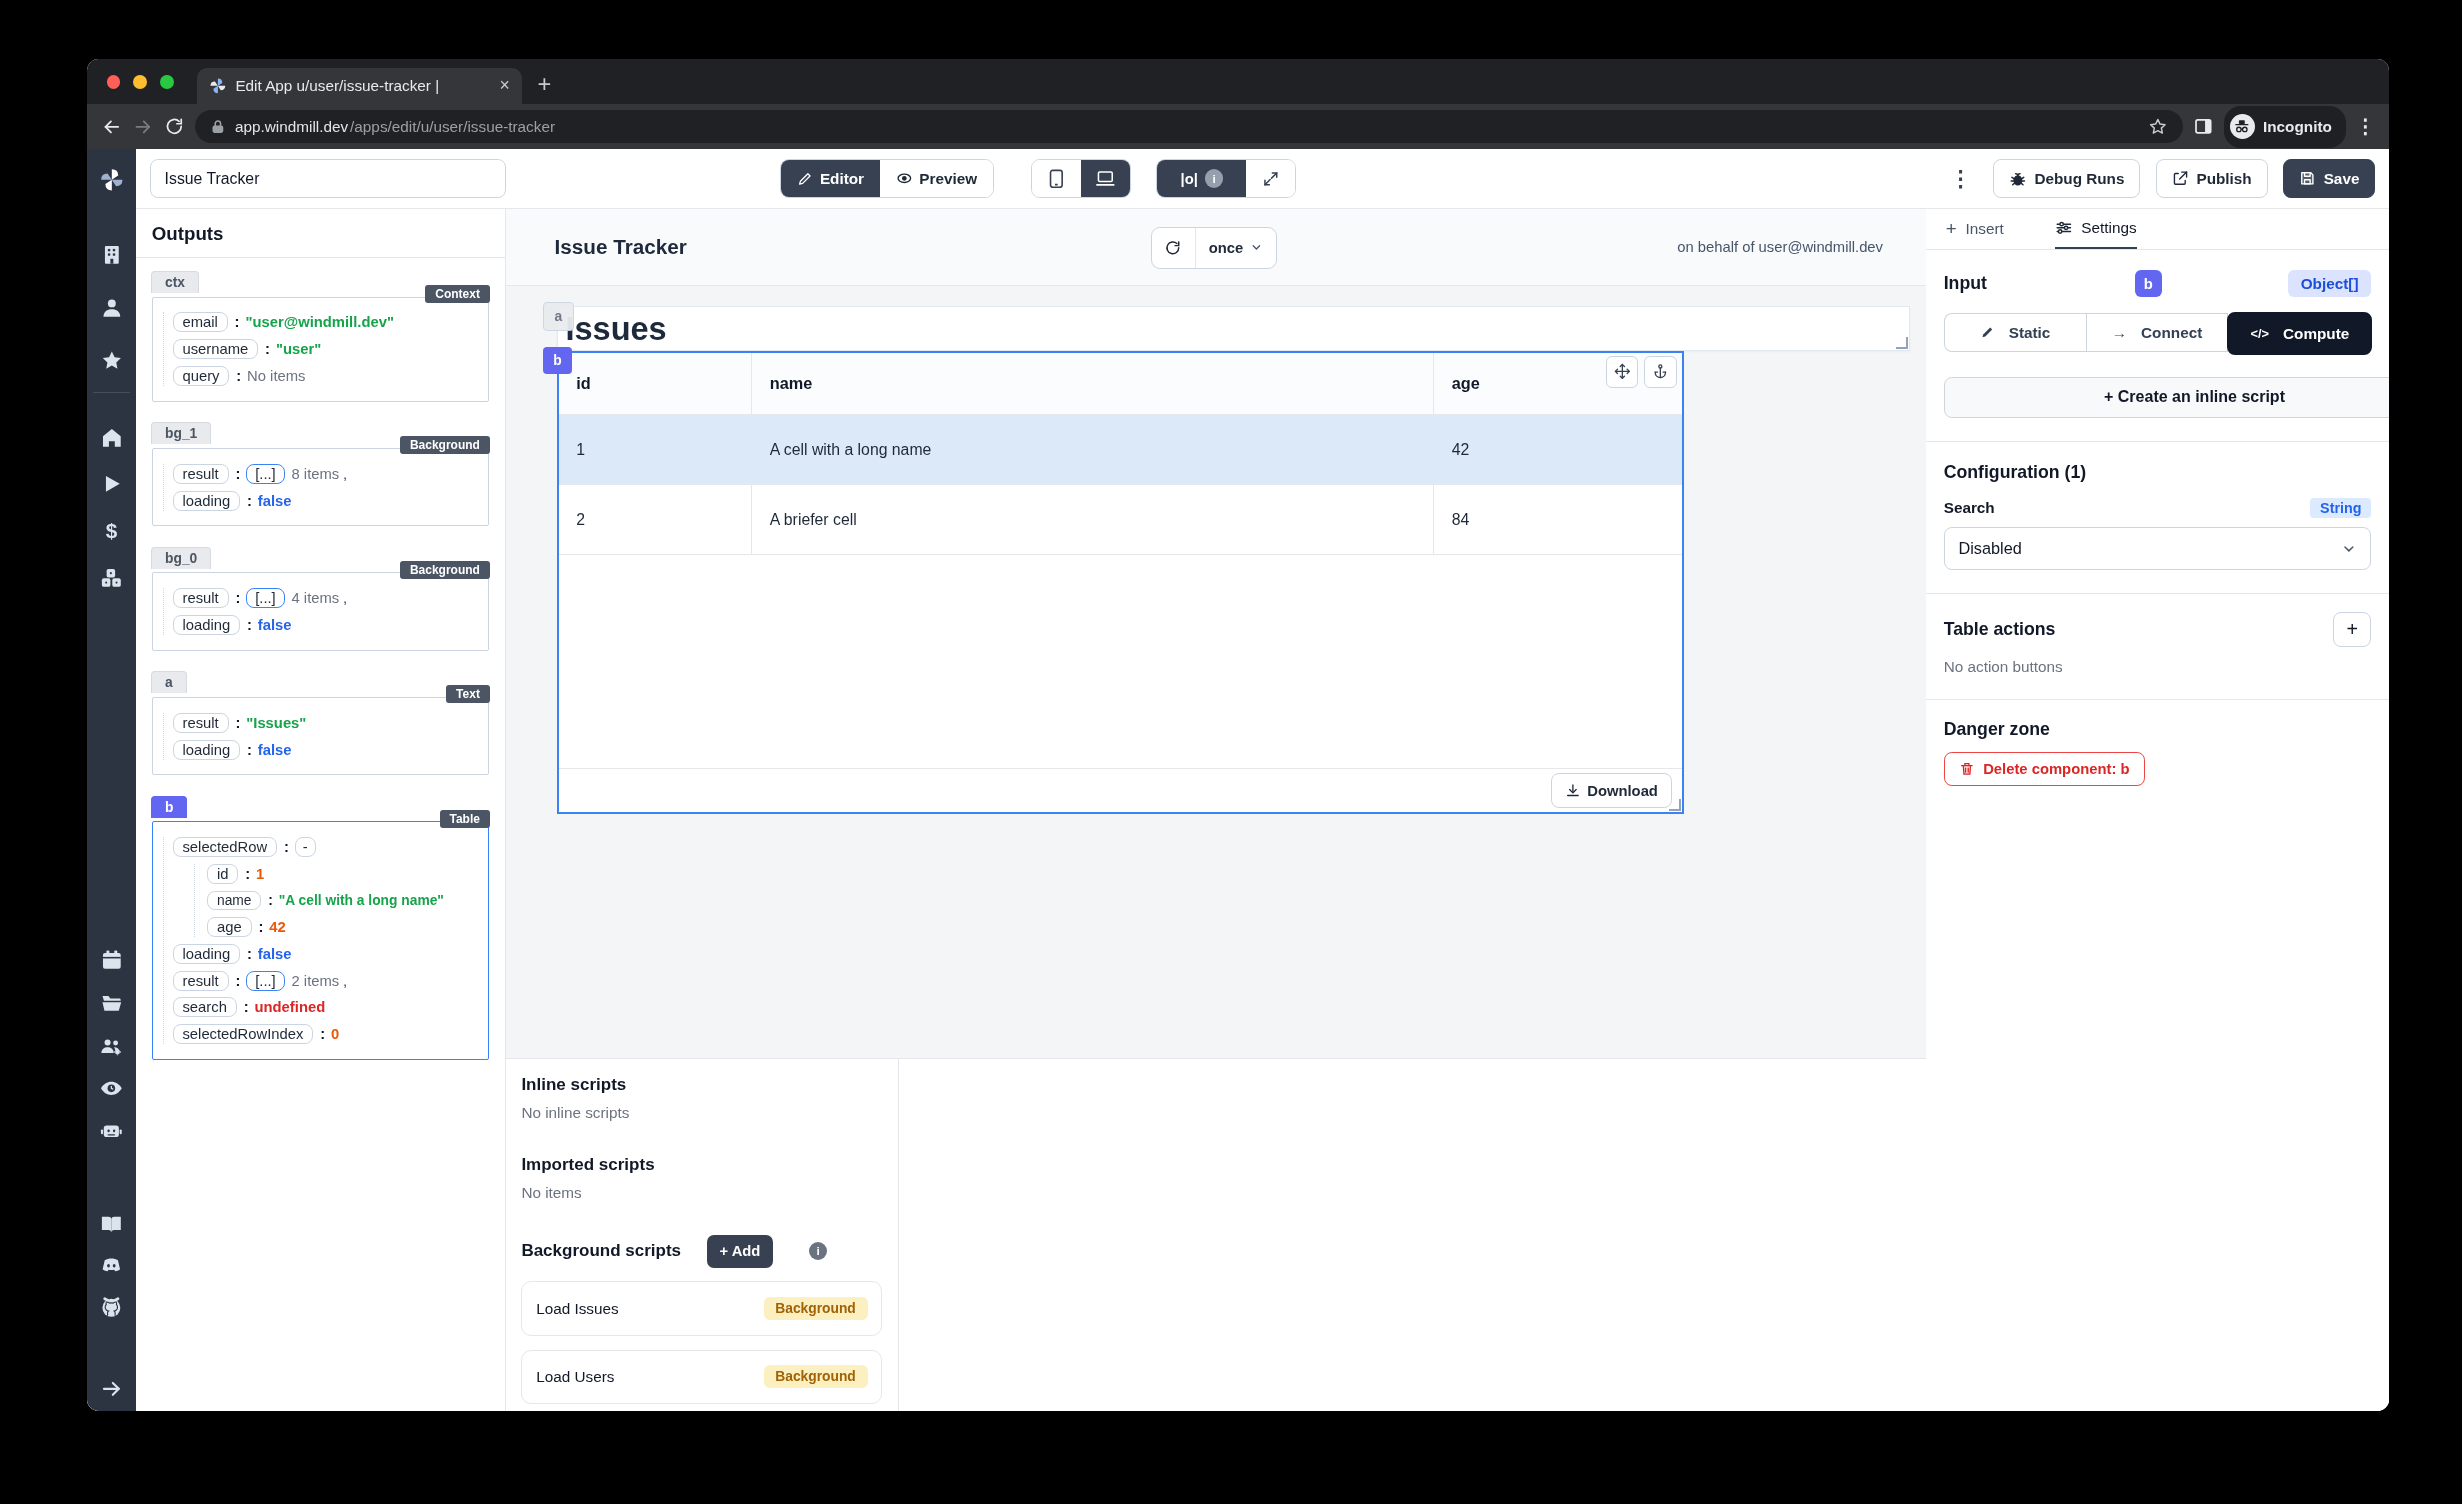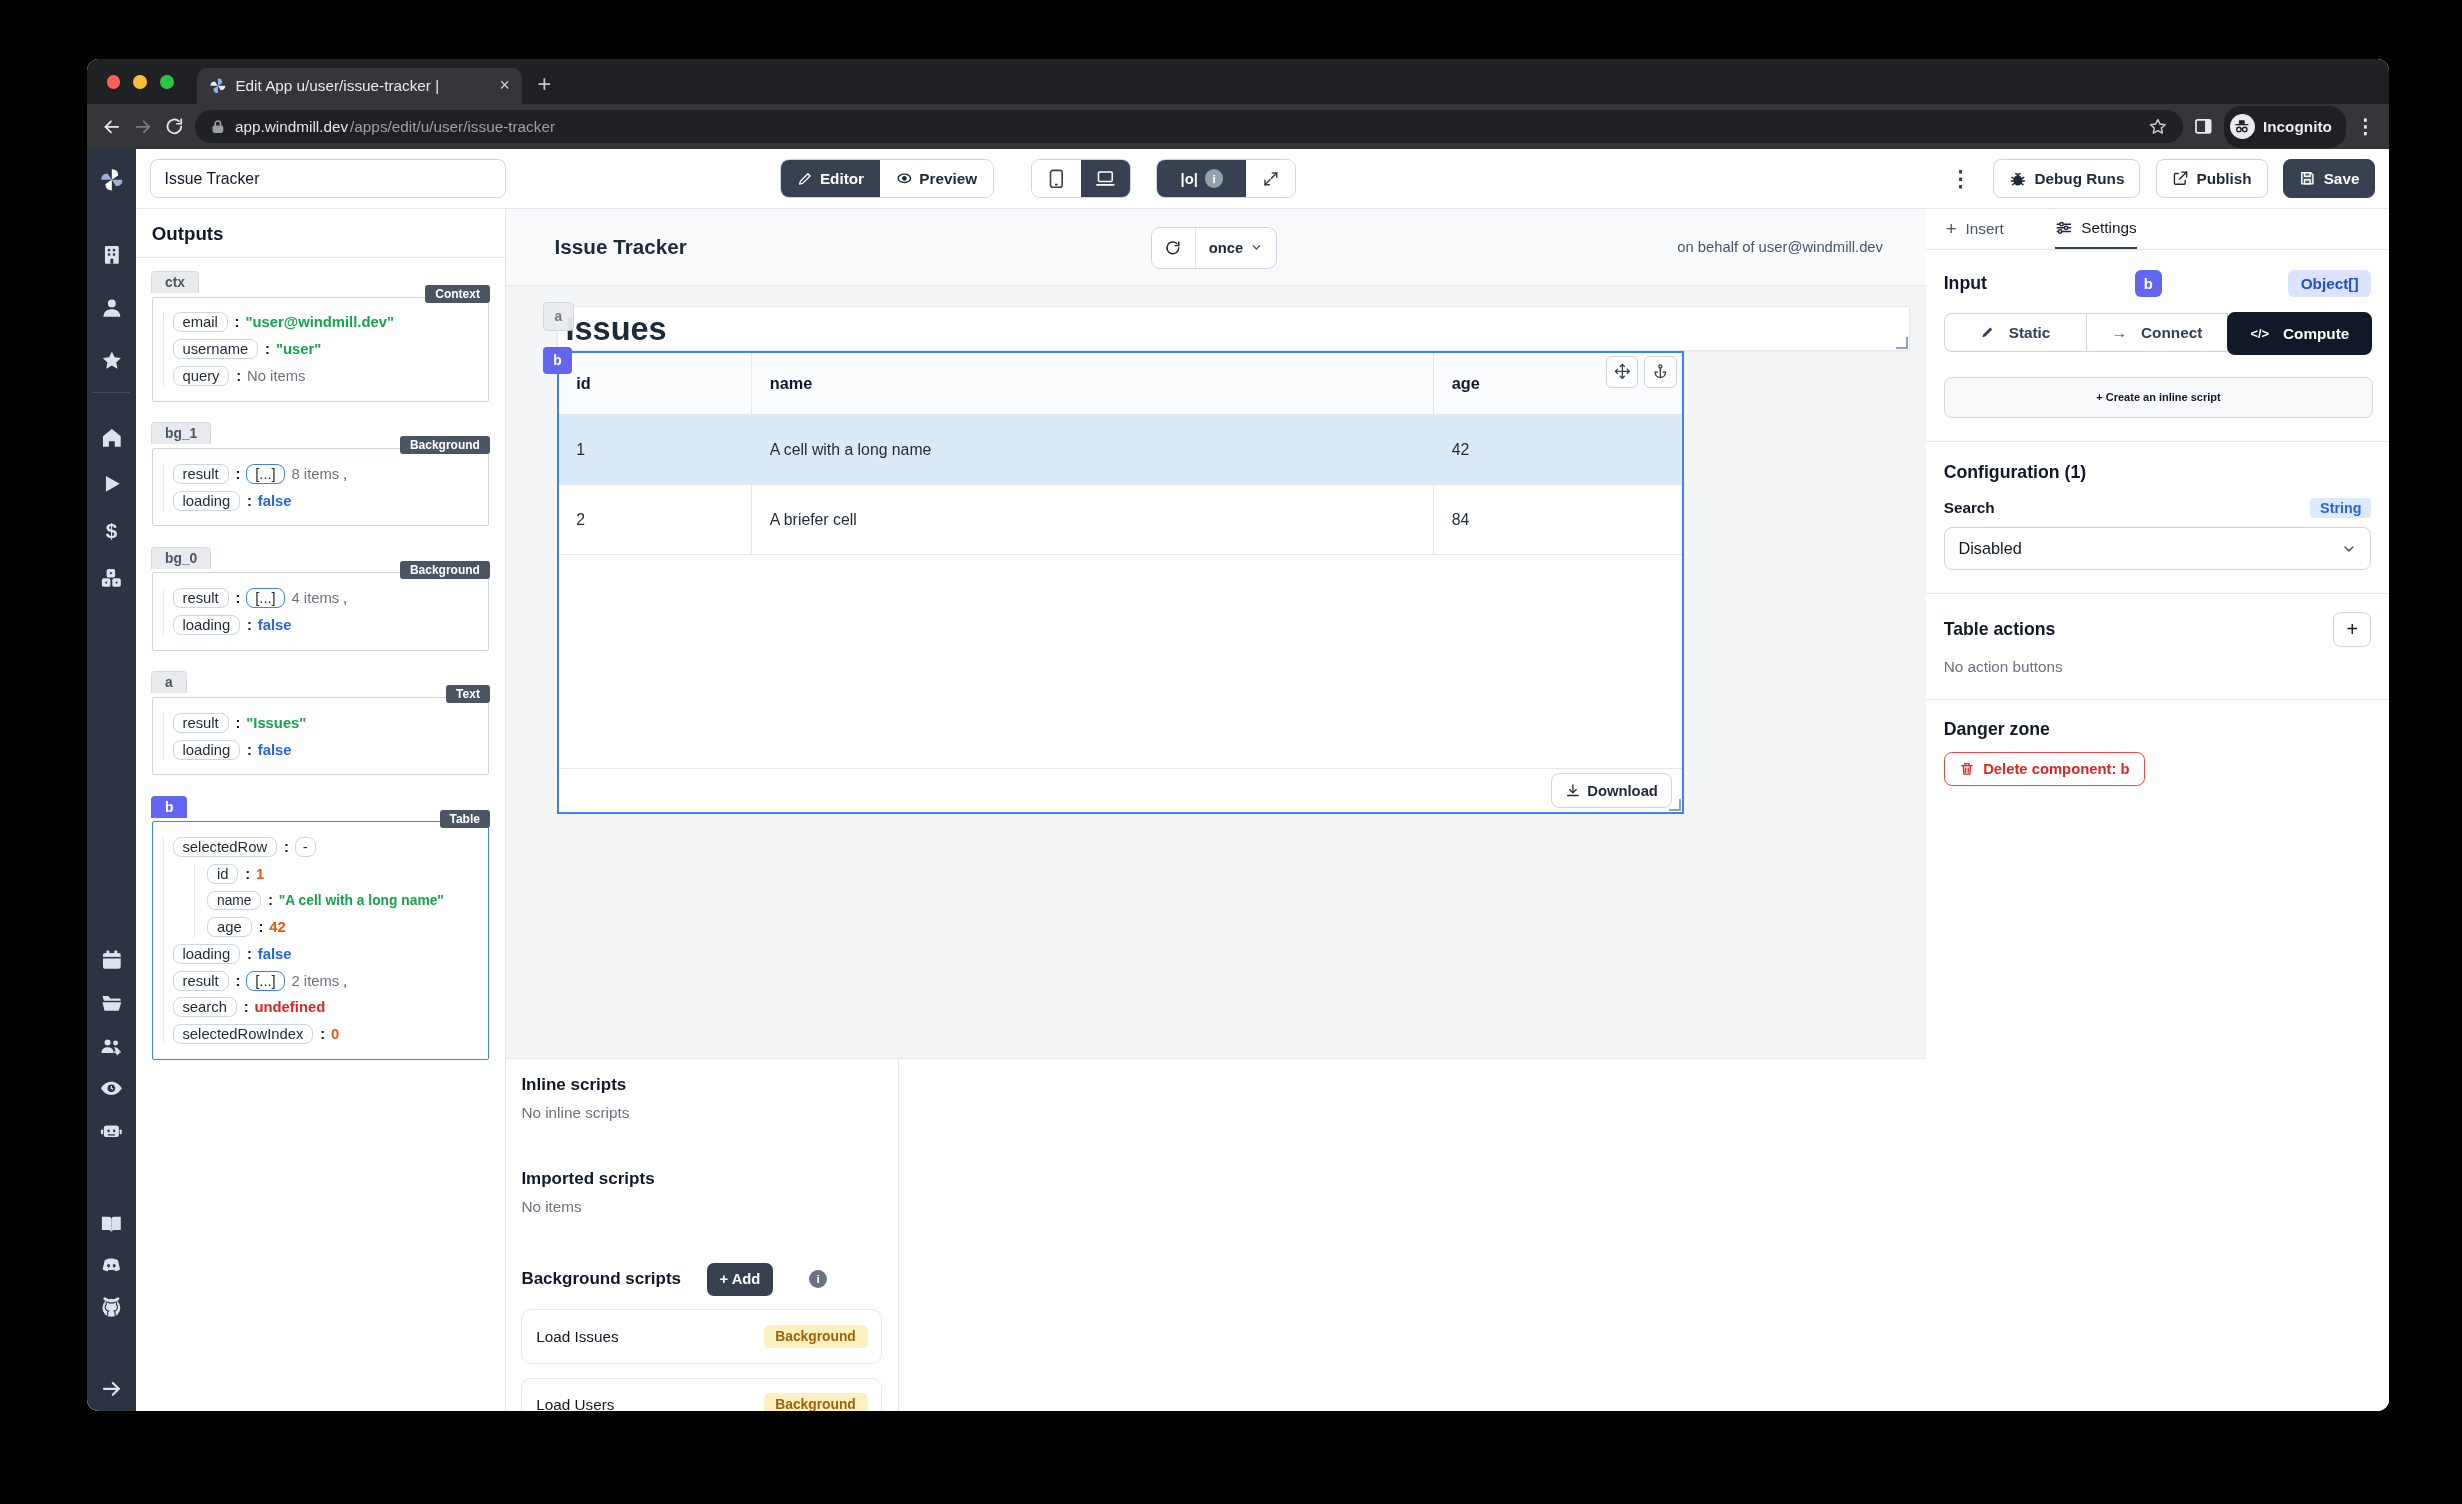--- a/index.html
+++ b/index.html
@@ -85,21 +85,21 @@
   .dtable th{height:59px;text-align:left;padding-left:17.7px;font-size:16.3px;font-weight:700;color:#111827;background:#fbfcfe;border-bottom:1px solid #e5e7eb;border-right:1px solid #e5e7eb;}
   .dtable th:last-child,.dtable td:last-child{border-right:none;}
   .dtable td{height:67px;padding-left:17.7px;font-size:15.8px;color:#1f2937;border-bottom:1px solid #e5e7eb;border-right:1px solid #e5e7eb;}
   .rowsel td{background:#dbe9f9;}
   .tfooter{margin-top:auto;border-top:1px solid #e5e7eb;height:43px;display:flex;align-items:center;justify-content:flex-end;padding:0 9.9px;}
   .dlbtn{height:32.5px;display:flex;align-items:center;gap:6.9px;border:1px solid #cbd5e1;border-radius:7.9px;background:#fff;padding:0 12.8px;font-size:14.8px;font-weight:600;color:#1f2937;}
   .bottompanel{flex:1;display:flex;min-height:0;background:#fff;}
   .scriptscol{width:361px;flex:none;border-right:1px solid #e5e7eb;padding:15.8px 15.8px;}
   .sp-h{font-size:17px;font-weight:800;color:#111827;}
   .sp-empty{font-size:15.3px;color:#6b7280;margin-top:8.9px;}
-  .sp-gap{margin-top:47px;}
+  .sp-gap{margin-top:33px;}
   .bgrow{display:flex;align-items:center;gap:13.8px;}
   .addbtn{height:33px;display:flex;align-items:center;gap:3.9px;background:#374151;color:#fff;font-size:14.8px;font-weight:700;border-radius:6.9px;padding:0 12.8px;margin-left:11.8px;}
   .infodot{width:18.7px;height:18.7px;border-radius:50%;background:#6b7280;color:#fff;font-size:11.8px;font-weight:700;display:flex;align-items:center;justify-content:center;margin-left:21.7px;}
   .scard{border:1px solid #e5e7eb;border-radius:9.9px;margin-top:13.8px;padding:14.8px 13.8px;display:flex;align-items:center;}
   .scard-name{font-size:15.3px;color:#111827;}
   .ybadge{margin-left:auto;background:#fdf0c0;color:#a16207;font-size:13.8px;font-weight:700;border-radius:5.9px;padding:3.9px 11.8px;}
   
   .settings{width:463px;flex:none;background:#fff;display:flex;flex-direction:column;}
   .stabs{height:40px;border-bottom:1px solid #e5e7eb;display:flex;align-items:stretch;padding-left:19.7px;gap:51px;flex:none;}
   .stab{display:flex;align-items:center;gap:8.9px;font-size:15.3px;color:#475569;}
@@ -107,21 +107,21 @@
   .sbody{padding:15.8px 17.7px;overflow:hidden;}
   .inputrow{display:flex;align-items:center;margin-top:3.9px;}
   .sec-h{font-size:17.7px;font-weight:800;color:#111827;}
   .bchip{width:26.6px;height:26.6px;background:#6366f1;color:#fff;border-radius:5.9px;font-size:14.8px;font-weight:700;display:flex;align-items:center;justify-content:center;margin-left:148px;}
   .objbadge{margin-left:auto;background:#dbe3fe;color:#1d4ed8;font-size:15.3px;font-weight:700;border-radius:5.9px;padding:4.9px 12.8px;}
   .seg3{display:flex;margin-top:15.8px;border-radius:7.9px;}
   .seg3 .s3{flex:1;height:37px;display:flex;align-items:center;justify-content:center;gap:14px;font-size:15.3px;font-weight:600;color:#334155;background:#fff;border:1px solid #cbd5e1;}
   .seg3 .s3:first-child{border-radius:7.9px 0 0 7.9px;border-right:none;}
   .seg3 .s3:last-child{border-radius:7.9px;}
   .seg3 .s3.dark{background:#111827;border:2px solid #111827;color:#fff;height:39px;margin:-1px;}
-  .wbtn{width:100%;height:39px;margin-top:14.8px;display:flex;align-items:center;justify-content:center;gap:8.9px;border-radius:7.9px;font-size:11px;font-weight:600;}
+  .wbtn{width:100%;height:39px;margin-top:14.8px;display:flex;align-items:center;justify-content:center;gap:8.9px;border-radius:7.9px;font-size:16px;font-weight:600;padding-left:36px;}
   .wbtn.lt{background:#f8f9fb;border:1px solid #d1d5db;color:#111827;margin-top:22.7px;}
   .wbtn.slate{background:#5f7a9e;border:1px solid #5f7a9e;color:#fff;}
   .sdivider{border:none;border-top:1px solid #e5e7eb;margin:22.7px -17.7px 0 -17.7px;}
   .srow{display:flex;align-items:center;margin-top:14.8px;}
   .lbl-b{font-size:15.3px;font-weight:700;color:#111827;}
   .strbadge{margin-left:auto;background:#dbeafe;color:#2563eb;font-size:14.3px;font-weight:700;border-radius:3.9px;padding:2px 9.9px;}
   .selbox{margin-top:8.9px;height:41px;border:1px solid #cbd5e1;border-radius:7.9px;display:flex;align-items:center;padding:0 13.8px;font-size:16.3px;color:#111827;}
   .plusbtn{margin-left:auto;width:36px;height:33px;border:1px solid #cbd5e1;border-radius:7.9px;display:flex;align-items:center;justify-content:center;font-size:19.7px;color:#111827;background:#fff;}
   .noact{font-size:15.3px;color:#6b7280;margin-top:10.8px;}
   .delbtn{margin-top:12.8px;display:inline-flex;align-items:center;gap:7.9px;border:1.5px solid #ef4444;border-radius:7.9px;color:#dc2626;font-size:14.8px;font-weight:700;padding:7.9px 14.8px;background:#fff;}

